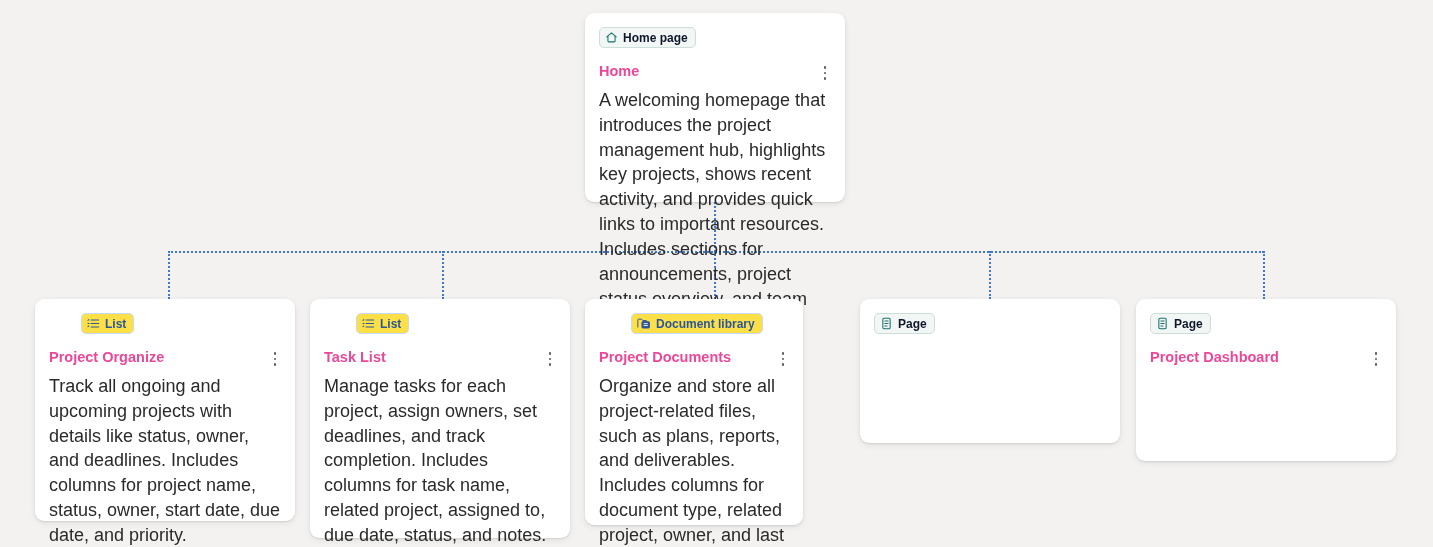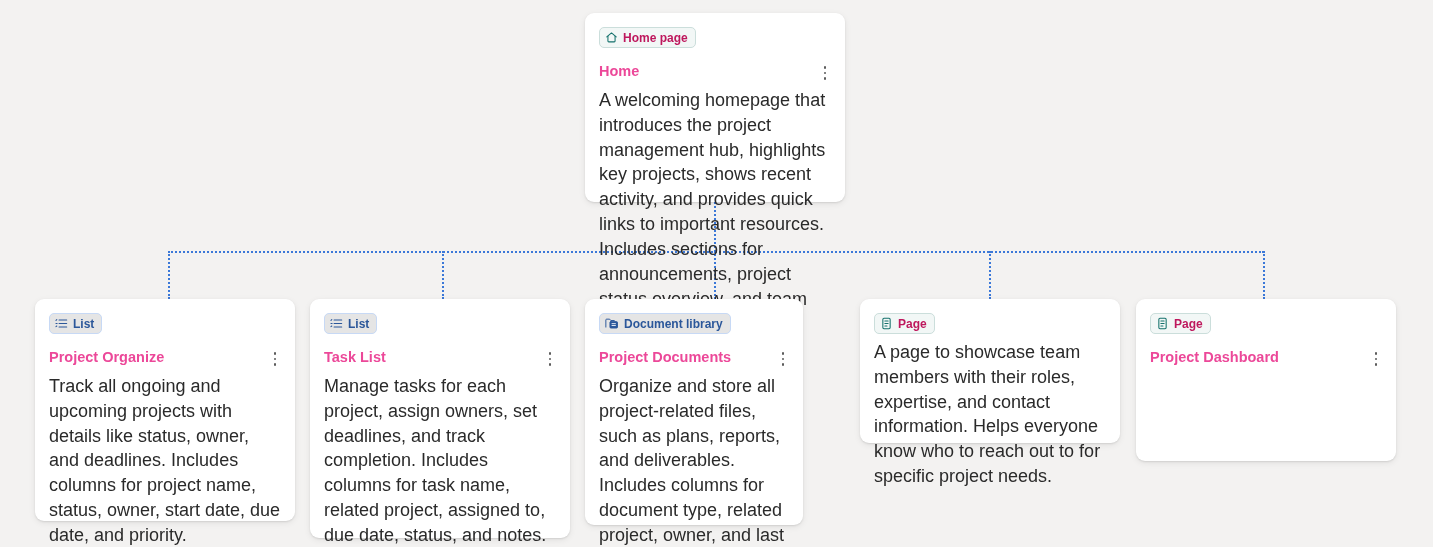--- a/index.html
+++ b/index.html
@@ -51,28 +51,29 @@
     align-items: center;
     gap: 5px;
     border-radius: 5px;
     padding: 3px 7px 3px 5px;
     font-size: 12px;
     font-weight: 700;
     line-height: 1;
     box-sizing: border-box;
   }
   .badge.blue {
-    background: #e5e5e5;
+    background: #fde047;
     border: 1px solid #c7d9f5;
     color: #2b579a;
+    margin-left: 32px;
   }
   .badge.teal {
     background: #f2f7f6;
     border: 1px solid #cbdedb;
-    color: #be185d;
+    color: #0f172a;
   }
   .badge svg { display: block; }
 
   
   .title-row {
     display: flex;
     align-items: flex-start;
     justify-content: space-between;
     margin-top: 15px;
   }
@@ -317,21 +318,20 @@
   <div class="card" style="left:860px; top:299px; width:260px; height:144px;">
     <div class="badge teal">
       <span>
         <svg width="13" height="13" viewBox="0 0 16 16" fill="none" stroke="#13706b" stroke-width="1.3" stroke-linecap="round" stroke-linejoin="round">
           <rect x="3.5" y="1.6" width="9" height="12.8" rx="1.4"></rect>
           <path d="M6 5 h4 M6 8 h4 M6 11 h2.6"></path>
         </svg>
       </span>
       <span>Page</span>
     </div>
-    <div class="card-desc">A page to showcase team members with their roles, expertise, and contact information. Helps everyone know who to reach out to for specific project needs.</div>
   </div>
 
   <div class="card" style="left:1136px; top:299px; width:260px; height:162px;">
     <div class="badge teal">
       <span>
         <svg width="13" height="13" viewBox="0 0 16 16" fill="none" stroke="#13706b" stroke-width="1.3" stroke-linecap="round" stroke-linejoin="round">
           <rect x="3.5" y="1.6" width="9" height="12.8" rx="1.4"></rect>
           <path d="M6 5 h4 M6 8 h4 M6 11 h2.6"></path>
         </svg>
       </span>

